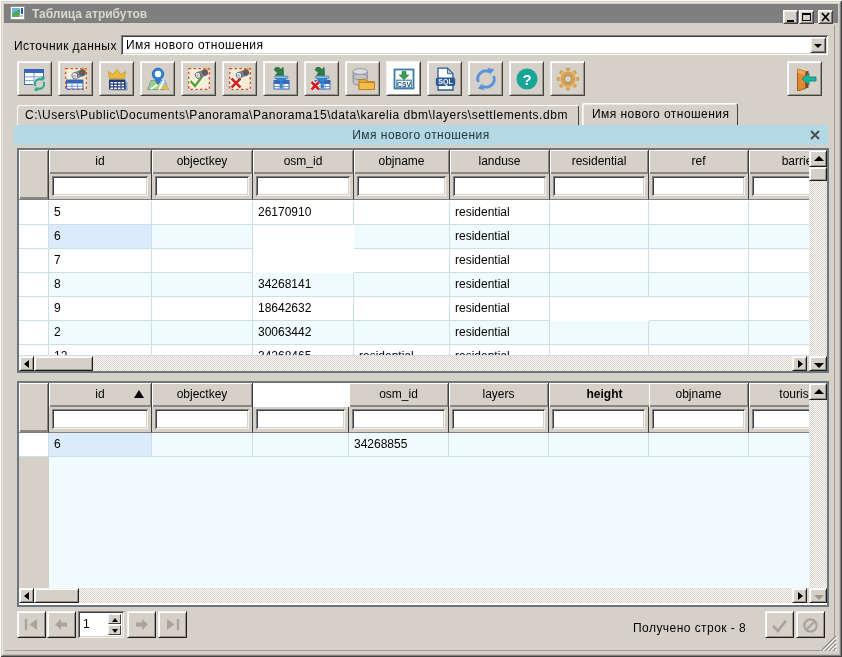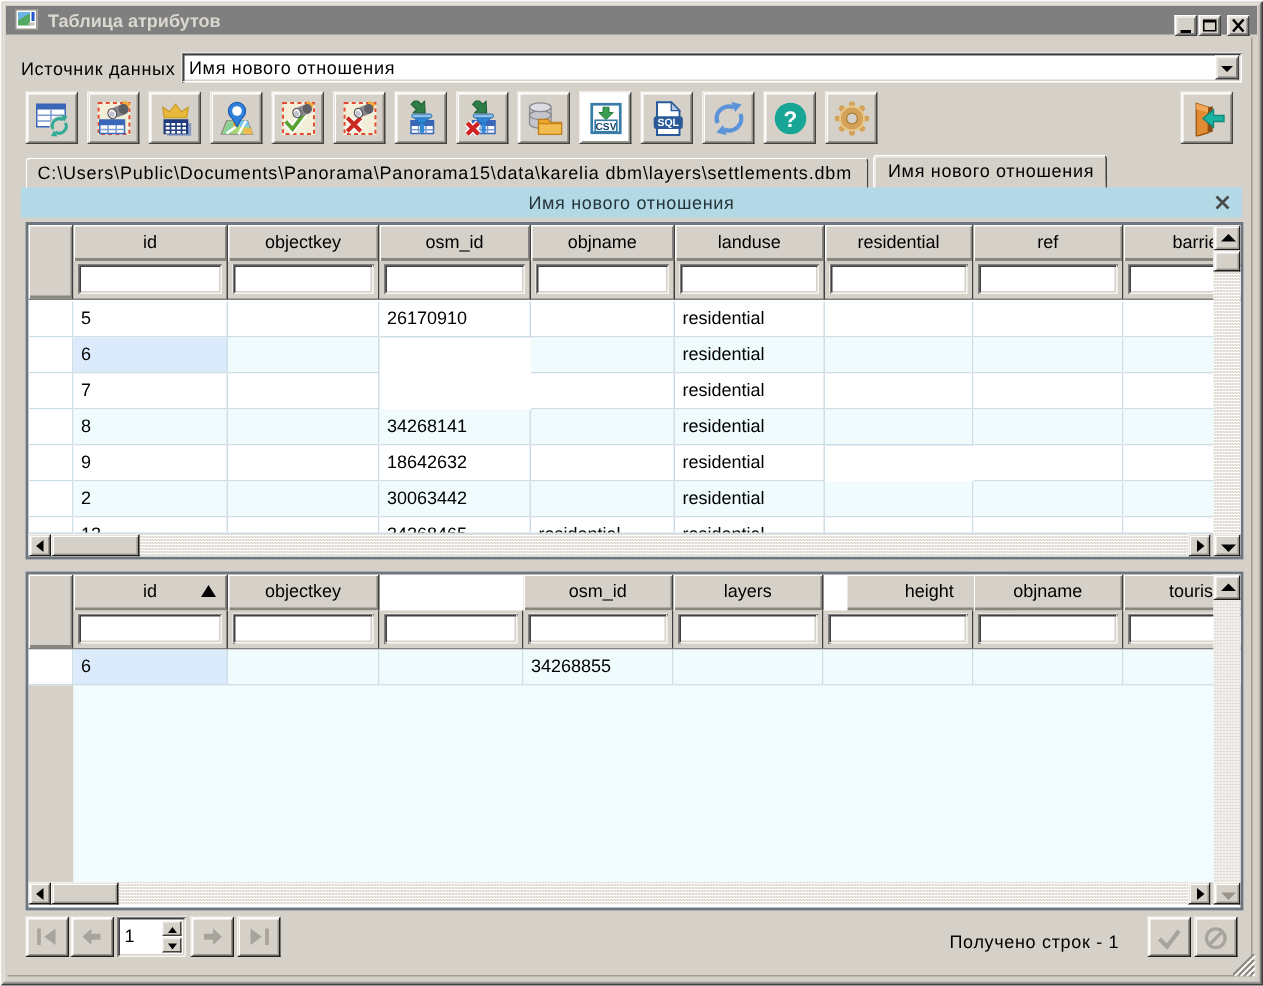--- a/index.html
+++ b/index.html
@@ -380,21 +380,21 @@
       <div class="finput"></div>
     </div>
 <div class="hcell abs" style="left:330px;width:100px;">osm_id</div>
 <div class="fcell abs" style="left:330px;width:100px;">
       <div class="finput"></div>
     </div>
 <div class="hcell abs" style="left:430px;width:100px;">layers</div>
 <div class="fcell abs" style="left:430px;width:100px;">
       <div class="finput"></div>
     </div>
-<div class="hcell abs" style="left:545px;width:112px;">height</div>
+<div class="hcell abs" style="left:530px;width:112px;font-weight:bold;">height</div>
 <div class="fcell abs" style="left:530px;width:100px;">
       <div class="finput"></div>
     </div>
 <div class="hcell abs" style="left:630px;width:100px;">objname</div>
 <div class="fcell abs" style="left:630px;width:100px;">
       <div class="finput"></div>
     </div>
 <div class="hcell abs" style="left:730px;width:100px;border-right:none;">tourism</div>
 <div class="fcell abs" style="left:730px;width:100px;border-right:none;">
       <div class="finput"></div>
@@ -452,21 +452,21 @@
     <span class="abs" style="left:5px;top:5px;"><svg width="17" height="15" viewBox="0 0 17 15">
         <path d="M3 5.5 h6 v-3.5 L15 7.5 L9 13 v-3.5 h-6 z" fill="#a8a49c"></path>
       </svg></span>
   </div>
 <div class="nbtn abs" style="left:158px;width:29px;">
     <span class="abs" style="left:5px;top:5px;"><svg width="17" height="15" viewBox="0 0 17 15">
         <path d="M3 2 L10.5 7.5 L3 13 Z" fill="#a8a49c"></path>
         <path d="M14 2 v11" stroke="#a8a49c" stroke-width="2.4"></path>
       </svg></span>
   </div>
-<div class="abs" style="left:633px;top:621px;letter-spacing:0.45px;">Получено строк - 1</div>
+<div class="abs" style="left:633px;top:621px;letter-spacing:0.45px;">Получено строк - 8</div>
 <div class="nbtn abs" style="left:765px;width:29px;">
     <span class="abs" style="left:4px;top:5px;"><svg width="19" height="17" viewBox="0 0 19 17">
         <path d="M3 9 L8 14 L16 3.5" stroke="#a8a49c" stroke-width="2.8" fill="none"></path>
       </svg></span>
   </div>
 <div class="nbtn abs" style="left:796px;width:29px;">
     <span class="abs" style="left:4px;top:5px;"><svg width="19" height="17" viewBox="0 0 19 17">
         <circle cx="9.5" cy="8.5" r="6.2" stroke="#a8a49c" stroke-width="2.2" fill="none"></circle>
         <path d="M5.3 12.7 L13.7 4.3" stroke="#a8a49c" stroke-width="2.2"></path>
       </svg></span>

